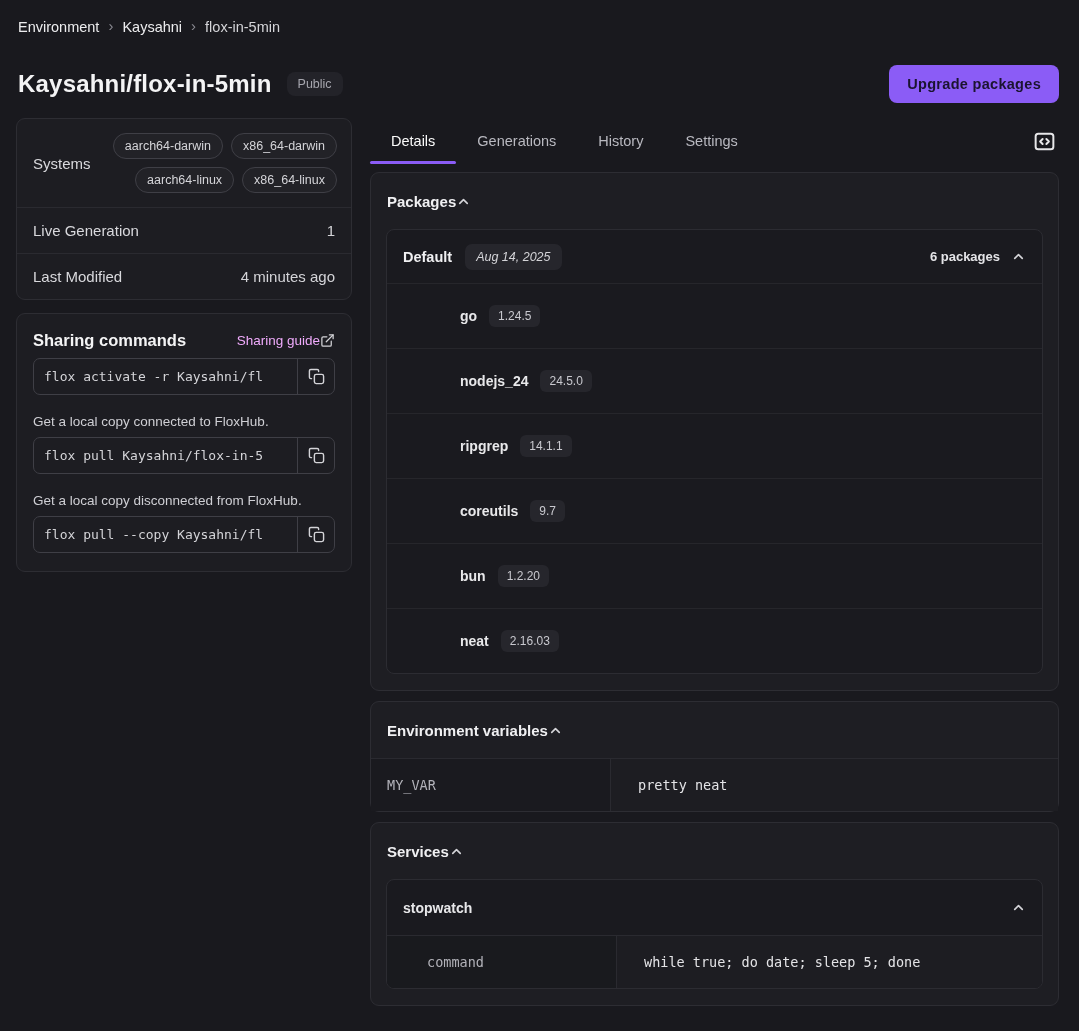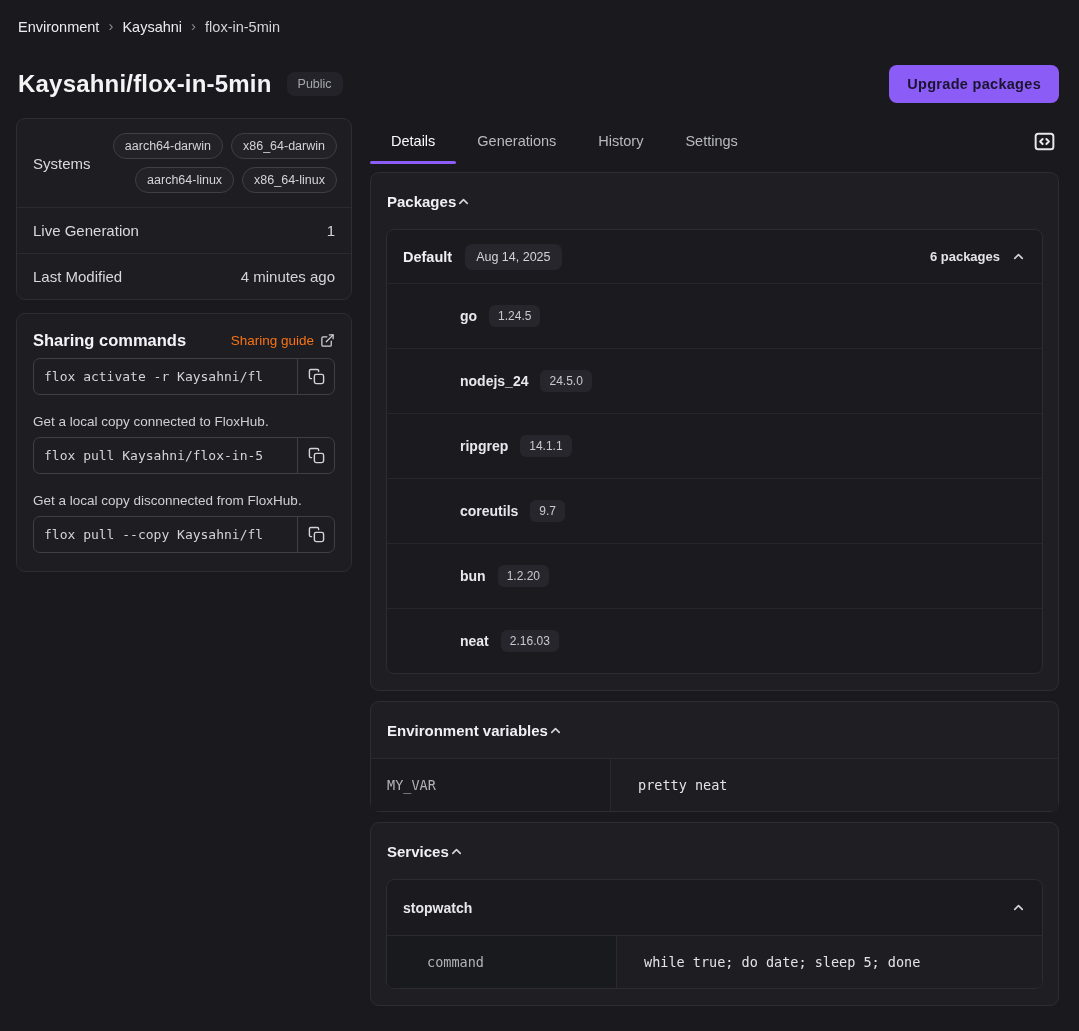--- a/index.html
+++ b/index.html
@@ -48,21 +48,21 @@
   .chips { margin-left: auto; display: flex; flex-wrap: wrap; justify-content: flex-end; gap: 8px; width: 242px; }
   .chip {
     border: 1px solid #3f3f46; background: #222227; color: #d4d4d8;
     font-size: 12.5px; padding: 5px 11px; border-radius: 999px; white-space: nowrap;
   }
 
   
   .sharing-card { margin-top: 13px; padding: 17px 16px 18px; }
   .sharing-head { display: flex; align-items: center; }
   .sharing-title { font-size: 16.5px; font-weight: 700; color: #f4f4f5; }
-  .guide-link { margin-left: auto; display: flex; gap: 6px; color: #f97316; font-size: 13.5px; cursor: pointer; text-decoration: none; }
+  .guide-link { margin-left: auto; display: flex; gap: 0; color: #f0abfc; font-size: 13.5px; cursor: pointer; text-decoration: none; }
   .cmd-label { font-size: 13.5px; color: #cfcfd4; margin-top: 19px; }
   .cmd-box {
     margin-top: 8px; display: flex; align-items: stretch; height: 37px;
     border: 1px solid #3f3f46; border-radius: 7px; overflow: hidden; background: #1d1d22;
   }
   .cmd-text {
     flex: 1; min-width: 0; font-family: "DejaVu Sans Mono", "Liberation Mono", monospace;
     font-size: 13px; color: #d4d4d8; line-height: 35px; padding: 0 10px;
     white-space: nowrap; overflow: hidden;
   }
@@ -81,21 +81,21 @@
 
   
   .section { margin-top: 8px; background: #1e1e23; }
   .section + .section { margin-top: 10px; }
   .section-head { display: flex; align-items: center; justify-content: flex-start; padding: 0 16px; height: 56px; cursor: pointer; }
   .section-title { font-size: 15px; font-weight: 600; color: #f0f0f2; }
 
   .inner-card { margin: 0 15px 16px; border: 1px solid #2c2c32; border-radius: 8px; background: #1a1a1f; overflow: hidden; }
   .group-head { display: flex; align-items: center; padding: 0 16px; height: 53px; cursor: pointer; }
   .group-name { font-size: 14.5px; font-weight: 700; color: #f0f0f2; }
-  .date-badge { margin-left: 13px; background: #26262c; color: #d4d4d8; font-size: 12.5px; padding: 6px 11px; border-radius: 7px; }
+  .date-badge { margin-left: 13px; background: #26262c; color: #d4d4d8; font-size: 12.5px; padding: 6px 11px; border-radius: 7px; font-style: italic; }
   .group-spacer { flex: 1; }
   .group-count { font-size: 13px; font-weight: 700; color: #e4e4e7; margin-right: 11px; }
 
   .pkg-row { display: flex; align-items: center; height: 65px; padding-left: 73px; border-top: 1px solid #26262b; }
   .pkg-name { font-size: 14px; font-weight: 600; color: #e8e8ea; }
   .pkg-ver { margin-left: 12px; background: #26262c; color: #c9c9cf; font-size: 12px; padding: 4px 9px; border-radius: 6px; }
 
   
   .kv-row { display: grid; grid-template-columns: 240px 1fr; border-top: 1px solid #2a2a30; }
   .kv-key {

